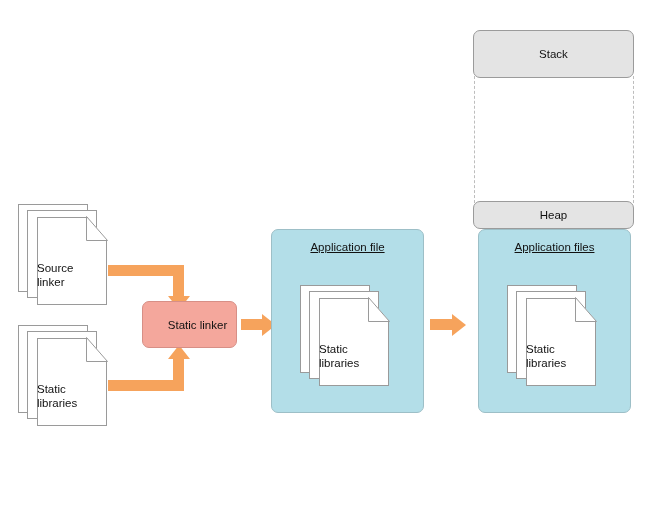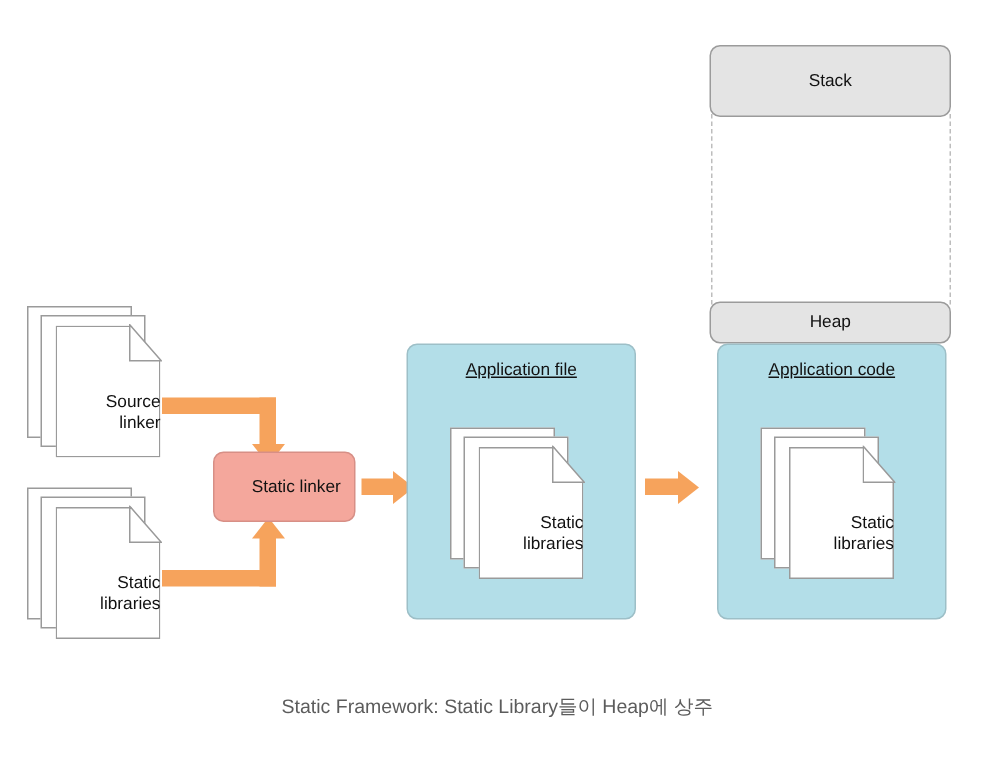--- a/index.html
+++ b/index.html
@@ -63,21 +63,21 @@
     right: -1px;
     top: -1px;
     width: 22px;
     height: 26px;
   }
   .doc-label {
     position: absolute;
     left: 0;
     right: 0;
     top: 44px;
-    text-align: right;
+    text-align: left;
     font-size: 11.5px;
     line-height: 14px;
     color: #111111;
     pointer-events: none;
   }
 
   
   .rbox {
     position: absolute;
     box-sizing: border-box;
@@ -239,33 +239,32 @@
 
   <div class="rbox gray-box" style="left:473px; top:30px; width:161px; height:48px;">
     <div class="title">Stack</div>
   </div>
 
   <div class="rbox gray-box" style="left:473px; top:201px; width:161px; height:28px;">
     <div class="title">Heap</div>
   </div>
 
   <div class="rbox blue-box" style="left:478px; top:229px; width:153px; height:184px;">
-    <div class="title">Application code</div>
+    <div class="title">Application files</div>
   </div>
 
   <div class="doc-stack" style="left:507px; top:285px;">
     <div class="doc b1"></div>
     <div class="doc b2"></div>
     <div class="doc-front">
       <div class="body"></div>
       <svg class="fold-edge" viewBox="0 0 22 26">
         <path d="M0.5 0.5 L21.5 24.5 L0.5 24.5 Z" fill="#ffffff" stroke="#9a9a9a" stroke-width="1"></path>
       </svg>
       <div class="doc-label">
         <span>Static</span><br>
         <span>libraries</span>
       </div>
     </div>
   </div>
 
-  <div class="caption">Static Framework: Static Library들이 Heap에 상주</div>
 
 </div>
 
 </body></html>

